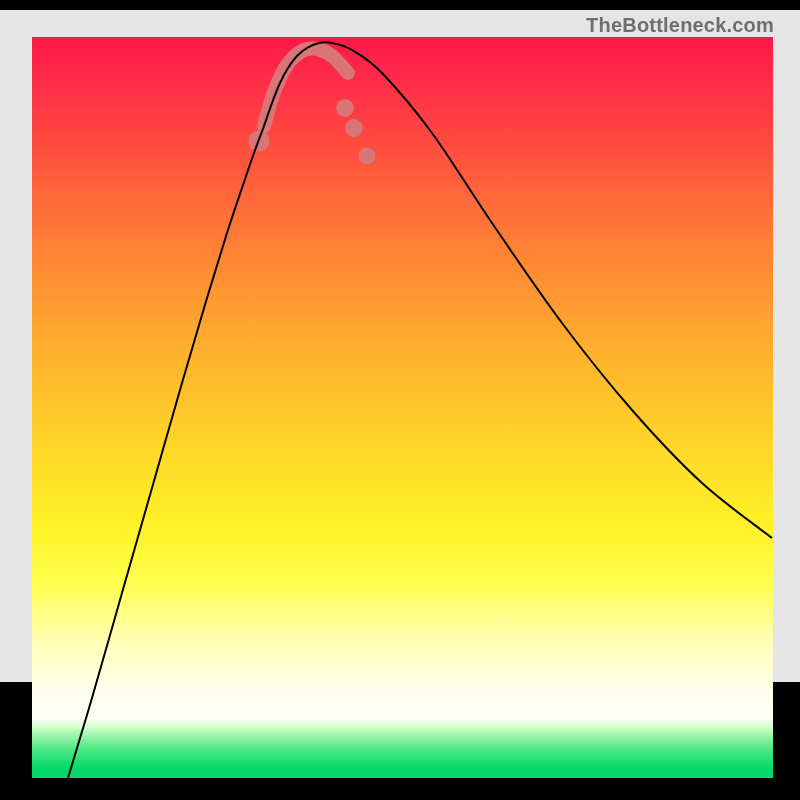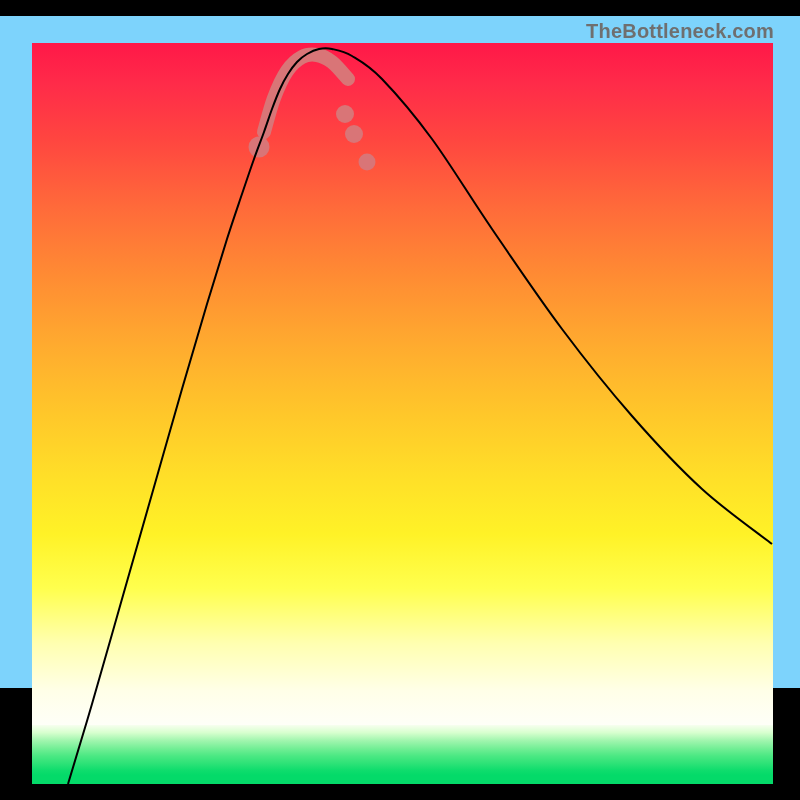--- a/index.html
+++ b/index.html
@@ -6,25 +6,25 @@
     margin: 0;
     padding: 0;
     width: 800px;
     height: 800px;
     background: #000;
     overflow: hidden;
     font-family: Arial, Helvetica, sans-serif;
   }
   .frame {
     position: absolute;
-    top: 16px;
+    top: 10px;
     left: 0;
     width: 800px;
     height: 672px;
-    background: #7dd3fc;
+    background: #e5e5e5;
   }
   .plot-area {
     position: absolute;
     top: 27px;
     left: 32px;
     width: 741px;
     height: 741px;
     overflow: hidden;
   }
   .gradient-main {

